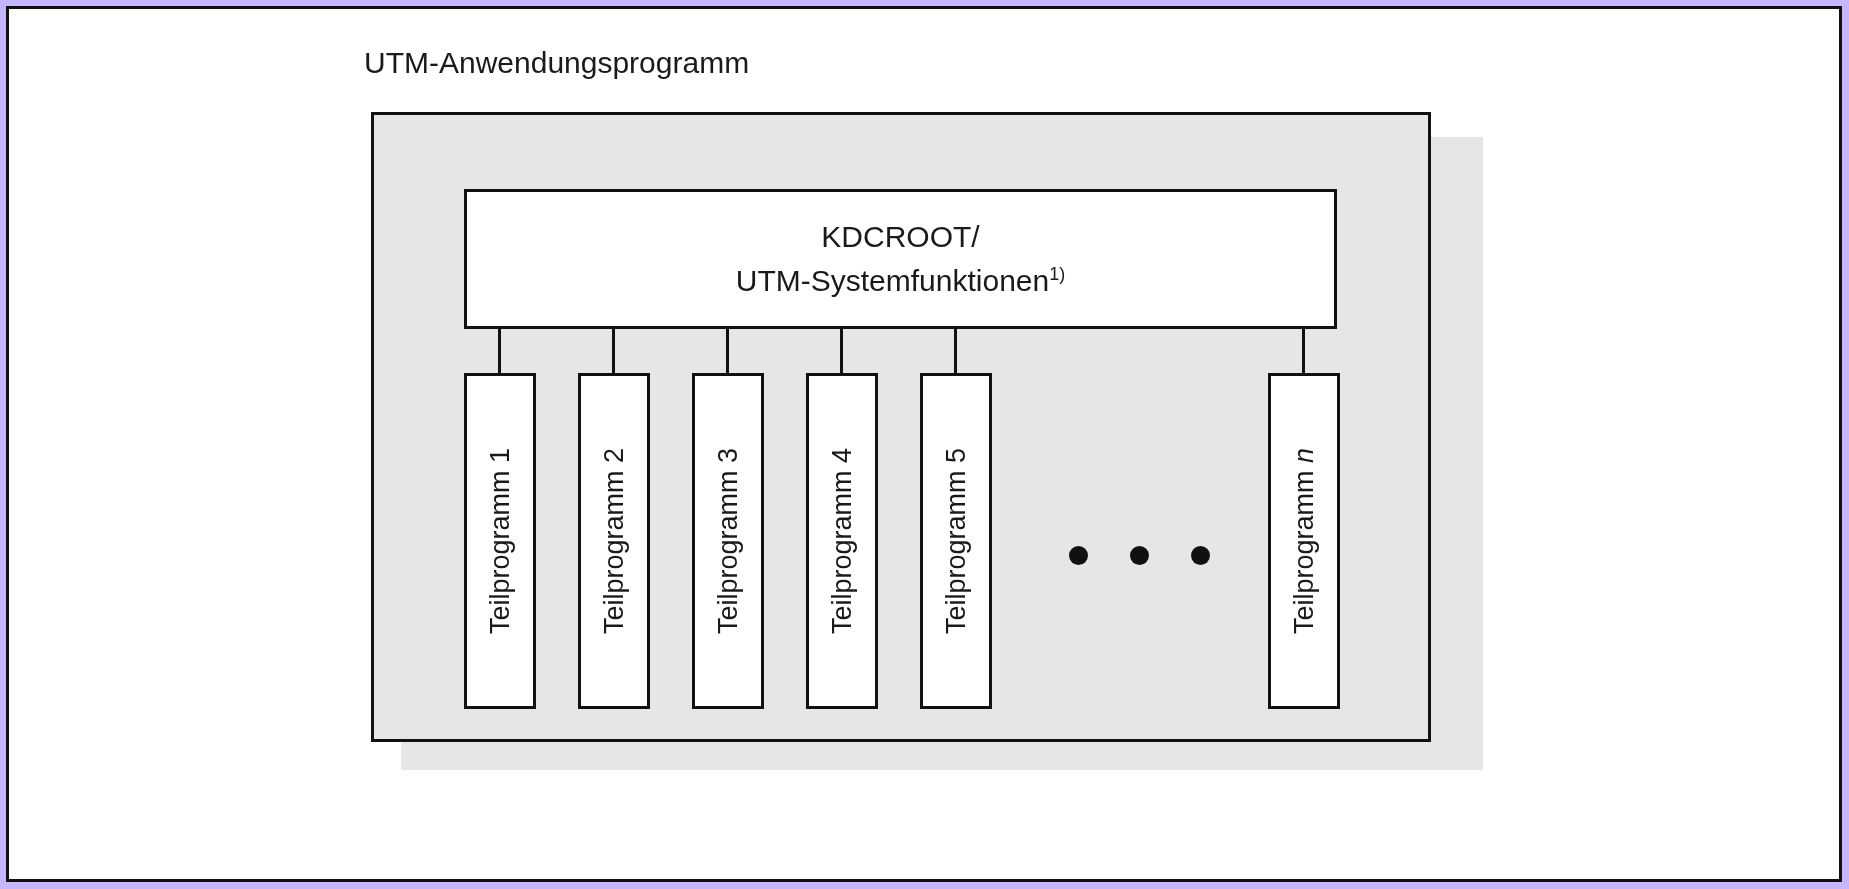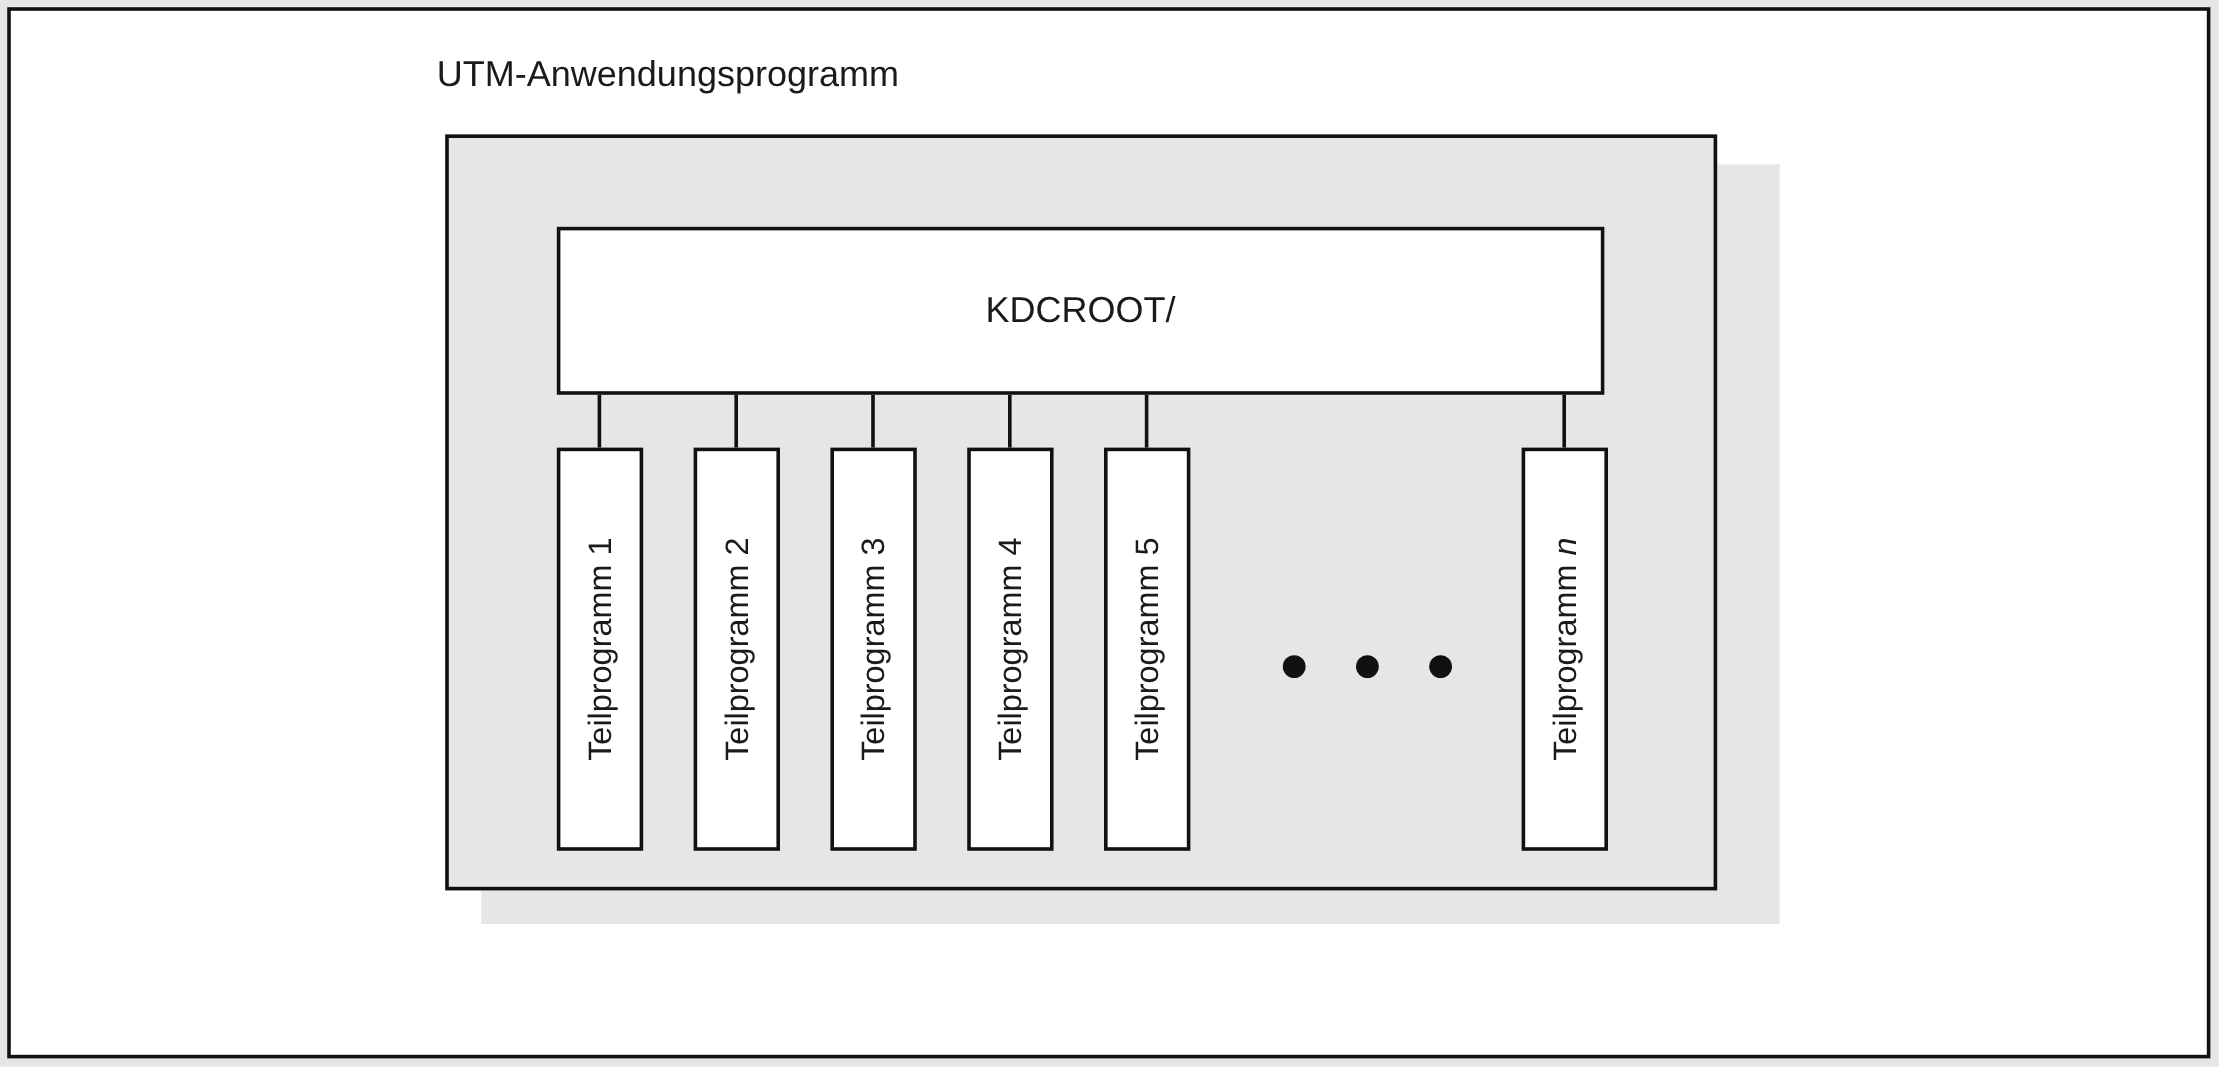--- a/index.html
+++ b/index.html
@@ -9,21 +9,21 @@
   }
   body {
     font-family: "Liberation Sans", sans-serif;
     -webkit-font-smoothing: antialiased;
   }
 
   #page {
     position: relative;
     width: 1849px;
     height: 889px;
-    background: #e5e5e5;
+    background: #c4b5fd;
     overflow: hidden;
   }
 
   
   #page-frame {
     position: absolute;
     left: 6px;
     top: 6px;
     width: 1836px;
     height: 876px;
@@ -160,20 +160,23 @@
   <div id="page-frame">
 
     <div id="figure-title">UTM-Anwendungsprogramm</div>
 
     <div id="app-shadow"></div>
 
     <div id="app-container"></div>
 
     <div id="kdcroot-box">
       <div class="kline">KDCROOT/</div>
+      <div class="kline">
+        <span>UTM-Systemfunktionen</span><span class="sup">1)</span>
+      </div>
     </div>
 
     <div class="connector" style="left:489px;"></div>
     <div class="connector" style="left:603px;"></div>
     <div class="connector" style="left:717px;"></div>
     <div class="connector" style="left:831px;"></div>
     <div class="connector" style="left:945px;"></div>
     <div class="connector" style="left:1293px;"></div>
 
     <div class="tp-box" style="left:455px;">

